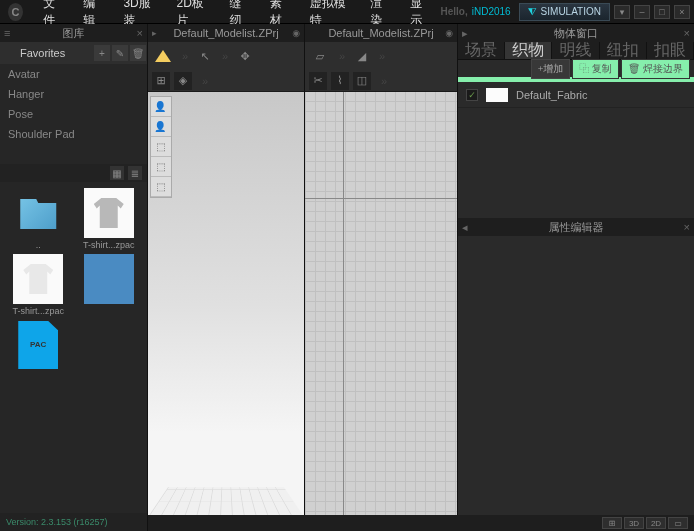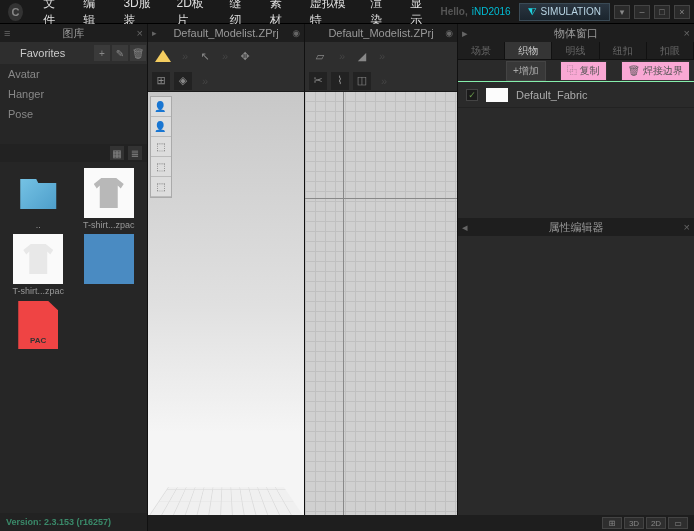--- a/index.html
+++ b/index.html
@@ -37,23 +37,23 @@
   .thumb-area { flex:1; overflow:auto; padding: 6px; background: #262626; }
   .thumb-grid { display:grid; grid-template-columns: 1fr 1fr; gap: 4px 6px; }
   .thumb { display:flex; flex-direction:column; align-items:center; gap:2px;}
   .thumb-img { width: 50px; height: 50px; background: #fafafa; display:flex; align-items:center; justify-content:center;}
   .thumb-label { font-size: 9px; color:#999; text-align:center; max-width:60px; overflow:hidden; text-overflow:ellipsis; white-space:nowrap;}
   .folder-ico { width:40px;height:40px; background: linear-gradient(135deg,#7ac7e8,#4a9bc8); clip-path: polygon(5% 15%, 45% 15%, 50% 25%, 95% 25%, 95% 90%, 5% 90%);}
   .tshirt-ico { width:30px;height:30px; background:#e8e8e8; clip-path: polygon(25% 0%, 75% 0%, 100% 20%, 90% 35%, 80% 25%, 80% 100%, 20% 100%, 20% 25%, 10% 35%, 0% 20%);}
   .tshirt-ico.grey { background:#b8b8b8;}
   .pants-ico { width:20px;height:35px; background:#f5f5e8;}
   .blue-sq { width:50px;height:50px; background:#4a8bc2;}
-  .pac-file { width:40px;height:48px; background:#ef4444; position:relative; clip-path: polygon(0 0, 75% 0, 100% 20%, 100% 100%, 0 100%); display:flex; align-items:flex-end; justify-content:center; padding-bottom:4px; font-size:8px; color:#333; font-weight:bold;}
-  
-  .library-footer { height: 18px; background: #222; padding-left: 6px; display:flex; align-items:center; font-size:9px; color:#3a8a6a;font-weight:bold; }
+  .pac-file { width:40px;height:48px; background:#0ea5e9; position:relative; clip-path: polygon(0 0, 75% 0, 100% 20%, 100% 100%, 0 100%); display:flex; align-items:flex-end; justify-content:center; padding-bottom:20px; font-size:8px; color:#333; font-weight:bold;}
+  
+  .library-footer { height: 18px; background: #222; padding-left: 6px; display:flex; align-items:center; font-size:9px; color:#3a8a6a; }
   
   
   .viewport { width: 157px; background: #2a2a2a; display:flex; flex-direction:column; border-right:1px solid #111;}
   .vp-header { height: 18px; background: #1e1e1e; display:flex; align-items:center; justify-content:center; position:relative; color:#999;}
   .vp-header .hpin { position:absolute; right:4px; color:#666; font-size:9px; cursor:pointer;}
   .vp-header .harrow { position:absolute; left:4px; color:#666; font-size:9px;}
   .vp-toolbar { height: 28px; background: #2e2e2e; display:flex; align-items:center; padding:0 4px; gap:2px;}
   .vp-toolbar2 { height: 22px; background: #2e2e2e; display:flex; align-items:center; padding:0 4px; gap:4px; border-bottom:1px solid #1a1a1a;}
   .tbtn { width:18px; height:18px; display:flex; align-items:center; justify-content:center; color:#888; font-size:11px; cursor:pointer;}
   .tbtn.big { width:22px;height:22px;}
@@ -76,25 +76,25 @@
       repeating-linear-gradient(0deg,#c0c0c0 0,#c0c0c0 1px,transparent 1px,transparent 10px),
       repeating-linear-gradient(90deg,#c0c0c0 0,#c0c0c0 1px,transparent 1px,transparent 10px);
     background-size: 100% 50%, 50% 100%, 10px 10px, 10px 10px;
     background-position: 0 50%, 50% 0, 0 0, 0 0;
     background-repeat: no-repeat, no-repeat, repeat, repeat;
   }
   
   
   .right-panel { flex:1; background:#2a2a2a; display:flex; flex-direction:column;}
   .tabs { height:18px; background:#1e1e1e; display:flex; border-bottom:1px solid #111;}
-  .tab { flex:1; display:flex; align-items:center; justify-content:center; font-size:10px; color:#666; border-right:1px solid #111; cursor:pointer;}
+  .tab { flex:1; display:flex; align-items:center; justify-content:center; font-size:16px; color:#666; border-right:1px solid #111; cursor:pointer;}
   .tab.active { background:#353535; color:#ccc;}
-  .right-toolbar { height:22px; background:#2a2a2a; display:flex; justify-content:flex-end; align-items:center; gap:14px; padding:0 4px; border-bottom:1px solid #86efac;}
+  .right-toolbar { height:22px; background:#2a2a2a; display:flex; justify-content:flex-end; align-items:center; gap:2px; padding:0 4px; border-bottom:5px solid #86efac;font-family:Liberation Serif, serif;}
   .rbtn { padding:2px 6px; background:#383838; color:#aaa; font-size:10px; display:flex; align-items:center; gap:2px; cursor:pointer; border:1px solid #444;}
-  .rbtn.disabled { color:#555; background:#f9a8d4; border-color:#333;text-align:right;}
+  .rbtn.disabled { color:#555; background:#86efac; border-color:#333;text-align:right;}
   .fabric-row { height:26px; display:flex; align-items:center; gap:8px; padding:0 8px; border-bottom:1px solid #222;}
   .checkbox { width:12px;height:12px; background:#1a1a1a; border:1px solid #444; display:flex;align-items:center;justify-content:center; color:#6a9a4a; font-size:9px; cursor:pointer;}
   .swatch { width:22px; height:14px; background:#fcfcfc;}
   
   .prop-panel { flex:1; background:#2a2a2a; margin-top: 110px;}
   
   .bottom-status { position:absolute; bottom:0; left:148px; right:0; height:16px; background:#1e1e1e; display:flex; justify-content:flex-end; align-items:center; gap:2px; padding-right:6px;}
   .stat-box { width:20px; height:12px; background:#2e2e2e; border:1px solid #444; font-size:8px; color:#888; display:flex;align-items:center;justify-content:center;}
   
   .triangle { width:0;height:0; border-left:8px solid transparent; border-right:8px solid transparent; border-bottom:12px solid #666;}
@@ -139,20 +139,21 @@
     <div class="cat-row">
       <span class="cat-label">Favorites</span>
       <div class="mini-btn">+</div>
       <div class="mini-btn">✎</div>
       <div class="mini-btn">🗑</div>
     </div>
     <div class="cat-list">
       <div class="cat-item">Avatar</div>
       <div class="cat-item">Hanger</div>
       <div class="cat-item">Pose</div>
+      <div class="cat-item">Shoulder Pad</div>
     </div>
     <div class="lib-toolbar">
       <div class="mini-btn">▦</div>
       <div class="mini-btn">≣</div>
     </div>
     <div class="thumb-area">
       <div class="thumb-grid">
         <div class="thumb">
           <div class="thumb-img" style="background:#262626">
               <div class="folder-ico"></div>

